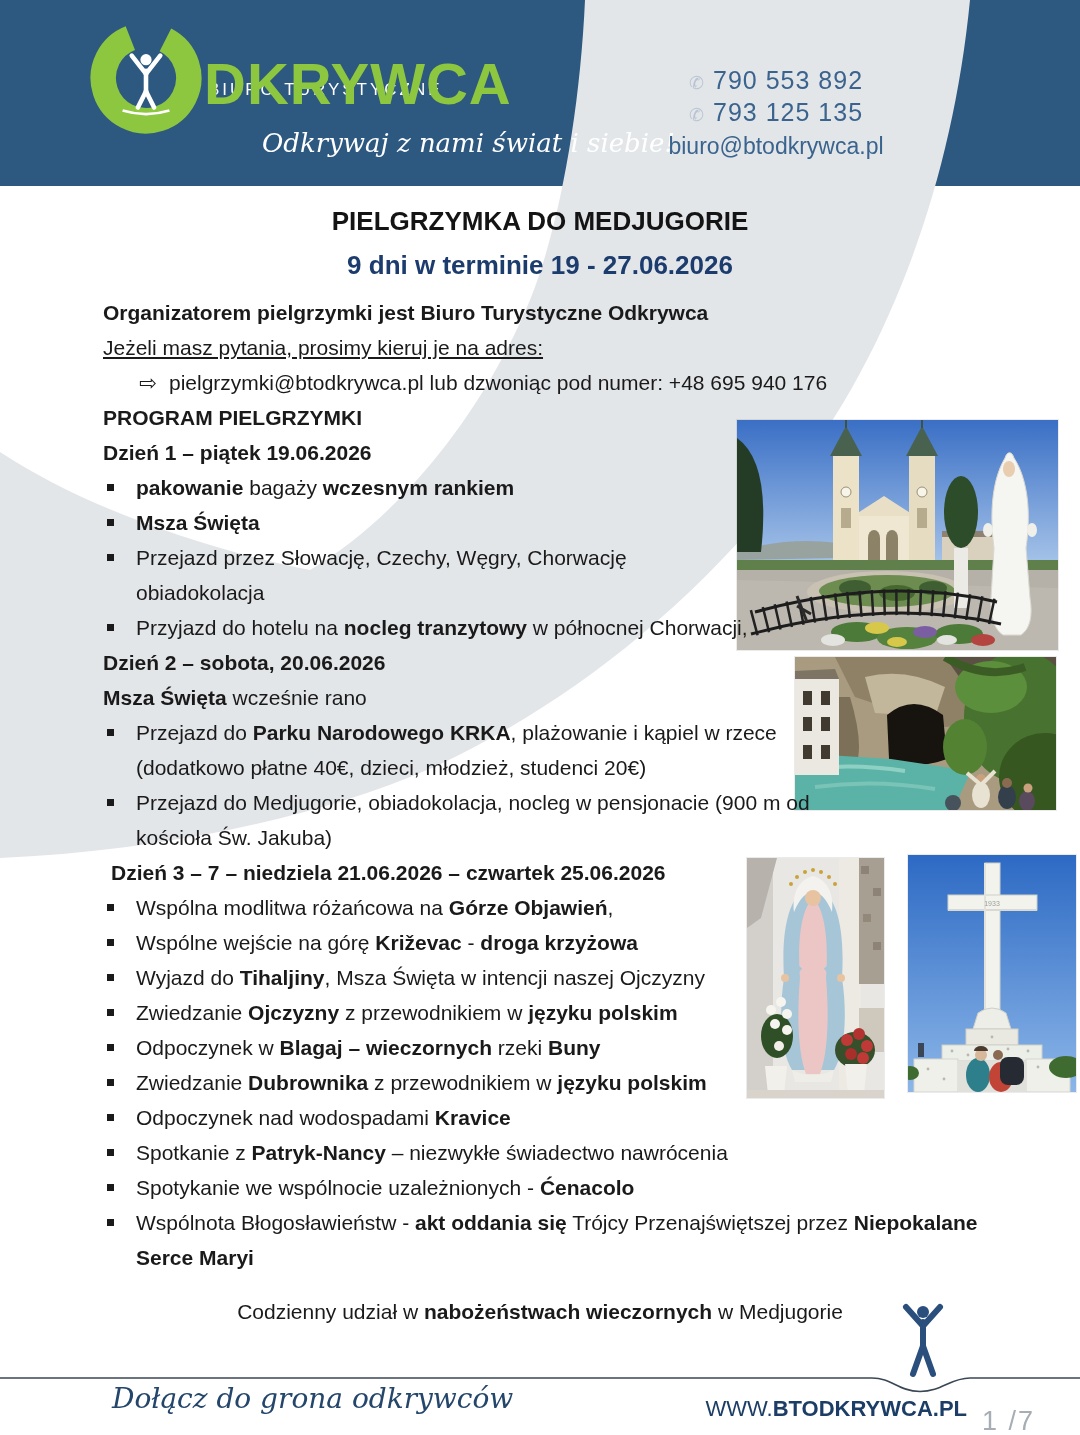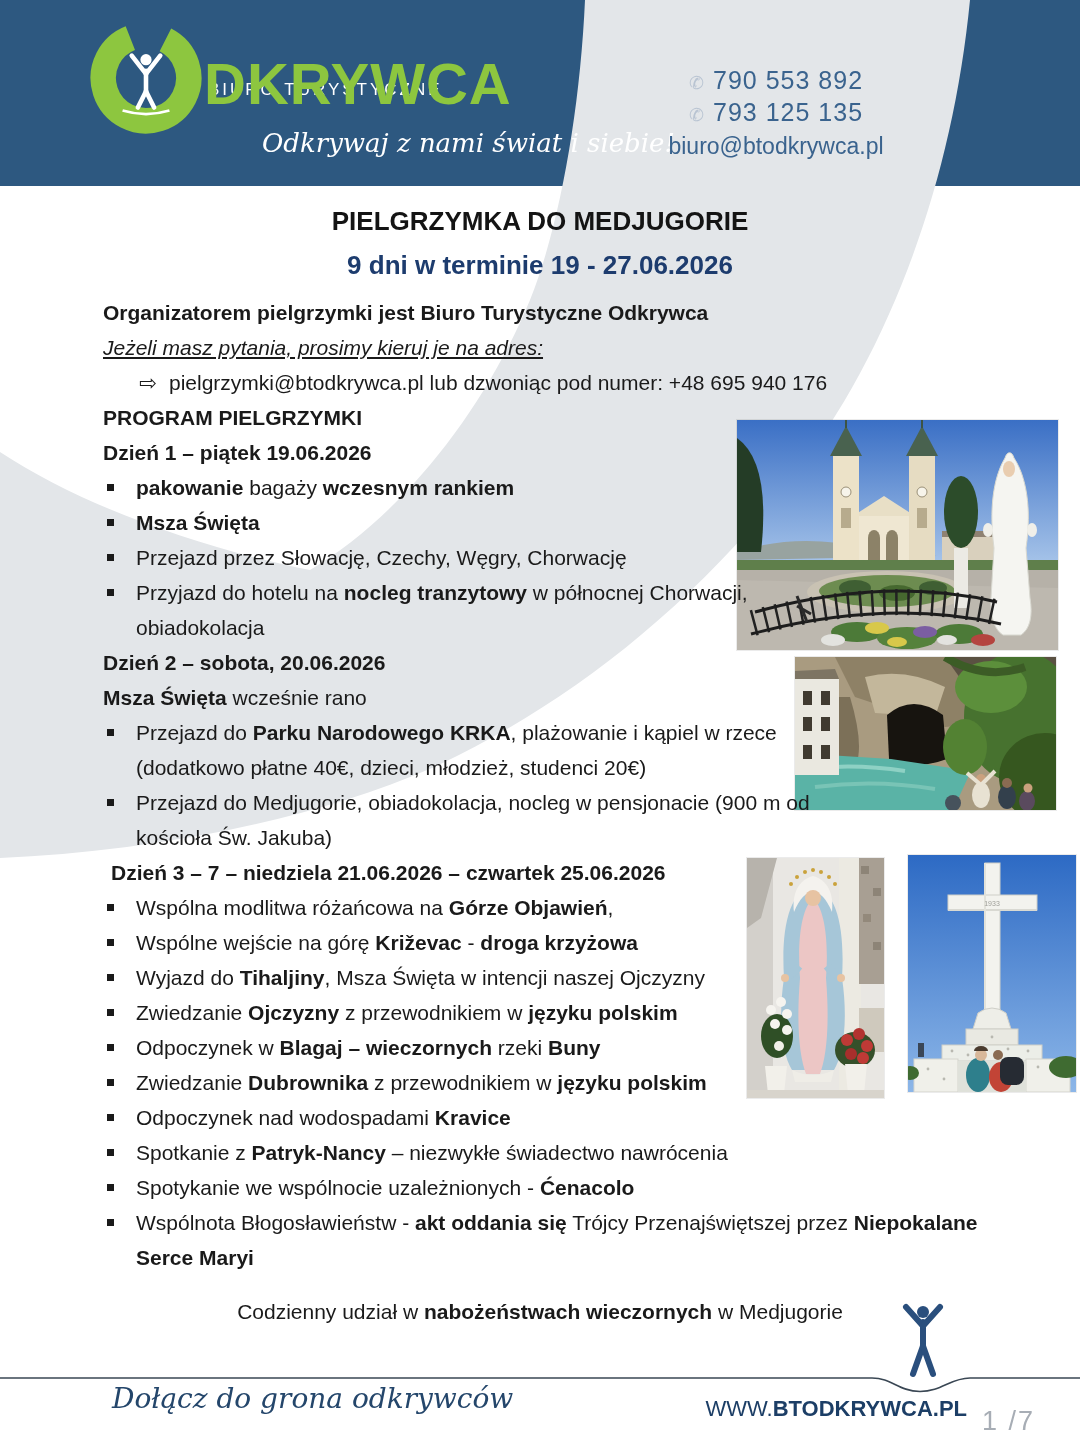--- a/index.html
+++ b/index.html
@@ -22,21 +22,21 @@
   .title{position:absolute;left:0;top:206px;width:1080px;text-align:center;
          font-size:26px;font-weight:700;color:#141414;}
   .subtitle{position:absolute;left:0;top:250px;width:1080px;text-align:center;
          font-size:26px;font-weight:700;color:#1d3c6e;}
   
   .program{position:absolute;left:103px;top:295px;z-index:3;}
   .pline{position:relative;height:35px;line-height:35px;font-size:21px;white-space:nowrap;}
   .pline .b{font-weight:700;}
   .pline.bl,.pline.ct{padding-left:33px;}
   .pline.ar{padding-left:66px;}
-  .pline.ul{text-decoration:underline;font-style:italic;}
+  .pline.ul{text-decoration:underline;}
   .pline.ind{padding-left:8px;}
   .sq{position:absolute;left:4px;top:14px;width:7px;height:7px;background:#1a1a1a;}
   .arw{position:absolute;left:36px;top:0;font-size:21px;color:#1a1a1a;}
   .closing{position:absolute;left:0;top:1300px;width:1080px;text-align:center;
            font-size:21px;z-index:3;}
   .closing .b{font-weight:700;}
   
   .photo{position:absolute;z-index:2;box-shadow:0 0 0 1px rgba(0,0,0,.08);}
   .photo svg{display:block;}
   
@@ -95,22 +95,22 @@
 
   <div class="program">
       <div class="pline"><span class="b">Organizatorem pielgrzymki jest Biuro Turystyczne Odkrywca</span></div>
       <div class="pline ul"><span>Jeżeli masz pytania, prosimy kieruj je na adres:</span></div>
       <div class="pline ar"><span class="arw">⇨</span><span>pielgrzymki@btodkrywca.pl lub dzwoniąc pod numer: +48 695 940 176</span></div>
       <div class="pline"><span class="b">PROGRAM PIELGRZYMKI</span></div>
       <div class="pline"><span class="b">Dzień 1 – piątek 19.06.2026</span></div>
       <div class="pline bl"><span class="sq"></span><span class="b">pakowanie</span><span> bagaży </span><span class="b">wczesnym rankiem</span></div>
       <div class="pline bl"><span class="sq"></span><span class="b">Msza Święta</span></div>
       <div class="pline bl"><span class="sq"></span><span>Przejazd przez Słowację, Czechy, Węgry, Chorwację</span></div>
+      <div class="pline ct"><span>obiadokolacja</span></div>
       <div class="pline bl"><span class="sq"></span><span>Przyjazd do hotelu na </span><span class="b">nocleg tranzytowy</span><span> w północnej Chorwacji,</span></div>
-      <div class="pline ct"><span>obiadokolacja</span></div>
       <div class="pline"><span class="b">Dzień 2 – sobota, 20.06.2026</span></div>
       <div class="pline"><span class="b">Msza Święta</span><span> wcześnie rano</span></div>
       <div class="pline bl"><span class="sq"></span><span>Przejazd do </span><span class="b">Parku Narodowego KRKA</span><span>, plażowanie i kąpiel w rzece</span></div>
       <div class="pline ct"><span>(dodatkowo płatne 40€, dzieci, młodzież, studenci 20€)</span></div>
       <div class="pline bl"><span class="sq"></span><span>Przejazd do Medjugorie, obiadokolacja, nocleg w pensjonacie (900 m od</span></div>
       <div class="pline ct"><span>kościoła Św. Jakuba)</span></div>
       <div class="pline ind"><span class="b">Dzień 3 – 7 – niedziela 21.06.2026 – czwartek 25.06.2026</span></div>
       <div class="pline bl"><span class="sq"></span><span>Wspólna modlitwa różańcowa na </span><span class="b">Górze Objawień</span><span>,</span></div>
       <div class="pline bl"><span class="sq"></span><span>Wspólne wejście na górę </span><span class="b">Križevac</span><span> - </span><span class="b">droga krzyżowa</span></div>
       <div class="pline bl"><span class="sq"></span><span>Wyjazd do </span><span class="b">Tihaljiny</span><span>, Msza Święta w intencji naszej Ojczyzny</span></div>

